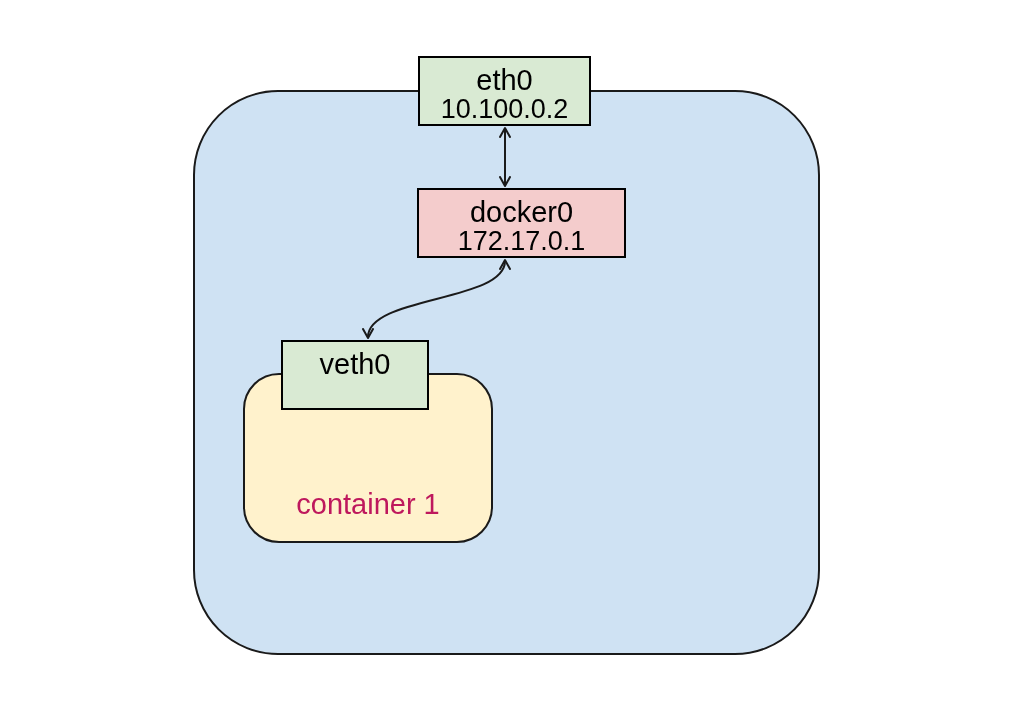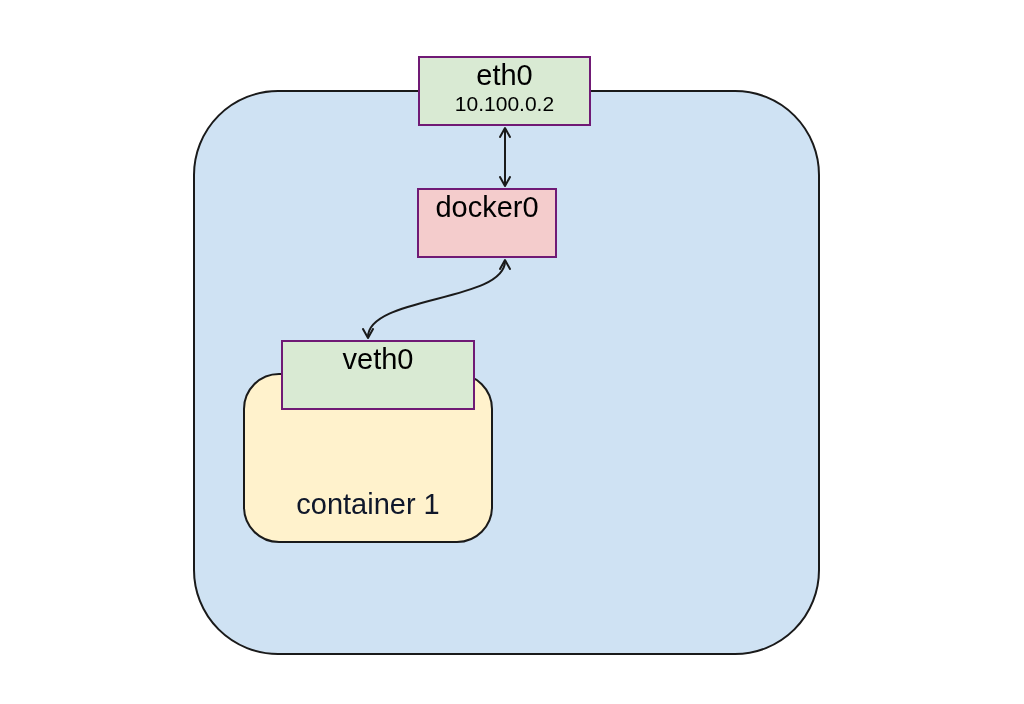--- a/index.html
+++ b/index.html
@@ -44,42 +44,43 @@
     border: 2px solid #1a1a1a;
     border-radius: 36px;
     box-sizing: border-box;
   }
   .container-label {
     position: absolute;
     left: 243px; top: 488px;
     width: 250px;
     text-align: center;
     font-size: 29px;
-    color: #0f172a;
+    color: #be185d;
   }
   
   .node-box {
     position: absolute;
-    border: 2px solid #701a75;
+    border: 2px solid #000000;
     box-sizing: border-box;
     text-align: center;
+    padding-top: 5px;
   }
   .node-box .node-name {
     font-size: 29px;
     line-height: 34px;
     color: #000000;
   }
   .node-box .node-ip {
-    font-size: 21px;
+    font-size: 27px;
     line-height: 24px;
     color: #000000;
   }
   .eth0-box    { left: 418px; top: 56px;  width: 173px; height: 70px; }
-  .docker0-box { left: 417px; top: 188px; width: 140px; height: 70px; }
-  .veth0-box   { left: 281px; top: 340px; width: 194px; height: 70px; }
+  .docker0-box { left: 417px; top: 188px; width: 209px; height: 70px; }
+  .veth0-box   { left: 281px; top: 340px; width: 148px; height: 70px; }
 
   .arrow-layer {
     position: absolute;
     left: 0; top: 0;
     width: 1024px; height: 704px;
     pointer-events: none;
   }
 </style>
 </head>
 <body>
@@ -90,20 +91,21 @@
 
   <div class="container-rect" style="background-color: rgb(255, 242, 204);"></div>
   <div class="container-label">container 1</div>
 
   <div class="node-box veth0-box" style="background-color: rgb(217, 234, 211);">
     <div class="node-name">veth0</div>
   </div>
 
   <div class="node-box docker0-box" style="background-color: rgb(244, 204, 204);">
     <div class="node-name">docker0</div>
+    <div class="node-ip">172.17.0.1</div>
   </div>
 
   <div class="node-box eth0-box" style="background-color: rgb(217, 234, 211);">
     <div class="node-name">eth0</div>
     <div class="node-ip">10.100.0.2</div>
   </div>
 
 
   <svg class="arrow-layer" width="1024" height="704" viewBox="0 0 1024 704" xmlns="http://www.w3.org/2000/svg">
     <defs>

